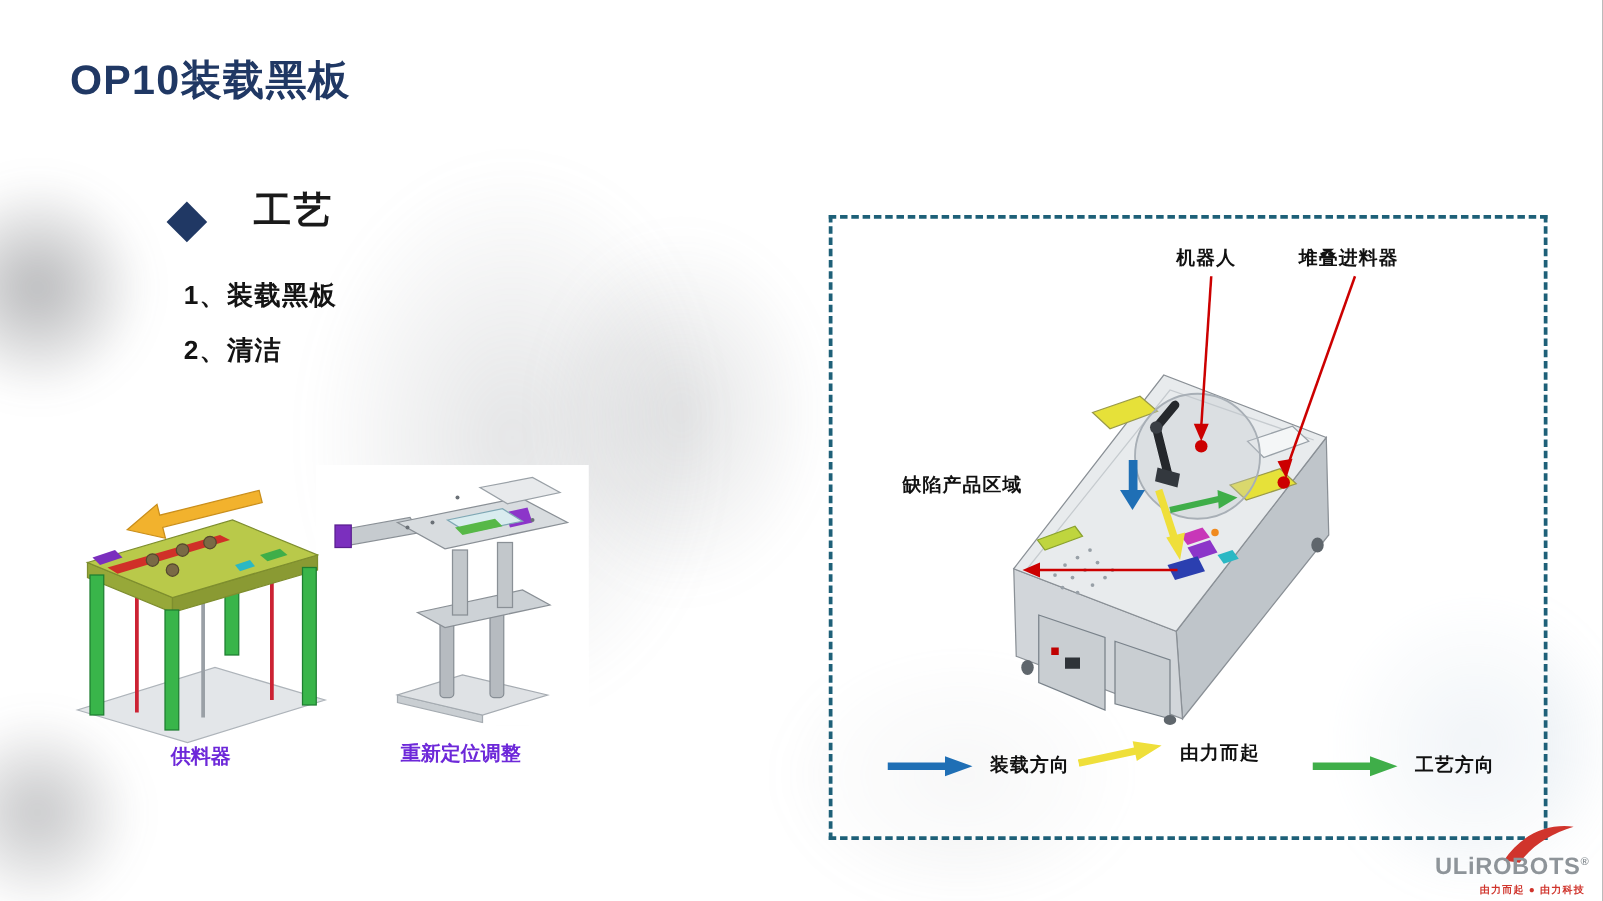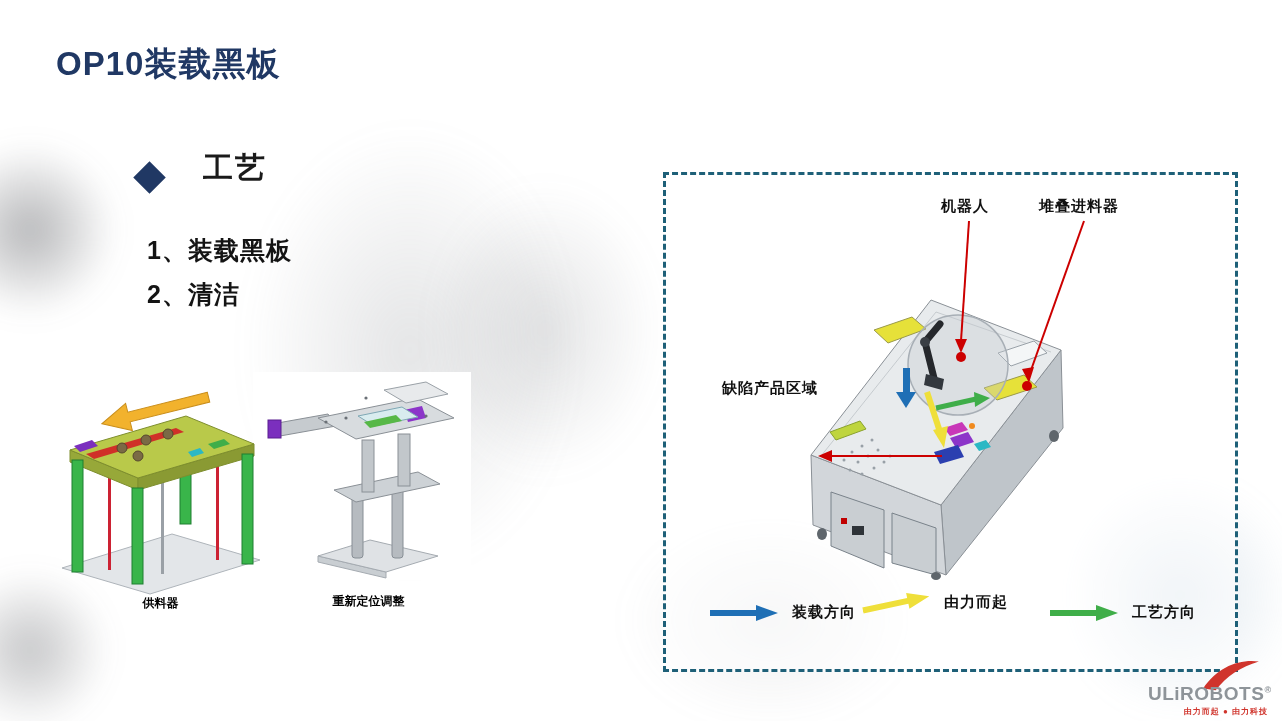--- a/index.html
+++ b/index.html
@@ -15,29 +15,29 @@
   .blob.b2{left:380px;top:120px;width:330px;height:420px;background:radial-gradient(closest-side,rgba(100,104,110,0.18),rgba(100,104,110,0) 70%);}
   .blob.b3{left:-90px;top:110px;width:240px;height:240px;background:radial-gradient(closest-side,rgba(60,62,68,0.38),rgba(60,62,68,0) 72%);}
   .blob.b4{left:-80px;top:540px;width:220px;height:220px;background:radial-gradient(closest-side,rgba(60,62,68,0.30),rgba(60,62,68,0) 72%);}
   .blob.b5{left:1020px;top:430px;width:320px;height:330px;background:radial-gradient(closest-side,rgba(140,170,195,0.28),rgba(140,170,195,0) 72%);}
   .blob.b6{left:560px;top:470px;width:420px;height:300px;background:radial-gradient(closest-side,rgba(130,134,140,0.14),rgba(130,134,140,0) 70%);}
 
   .title{position:absolute;left:56px;top:42px;font-size:33px;font-weight:700;letter-spacing:1px;}
   .proc-head{position:absolute;left:138px;top:148px;display:flex;align-items:flex-end;}
   .diamond{width:23px;height:23px;transform:rotate(45deg);margin-right:42px;}
   .proc-title{font-size:30px;font-weight:700;color:#1a1a1a;letter-spacing:2px;}
-  .proc-item{position:absolute;font-size:25px;font-weight:700;color:#141414;letter-spacing:1px;margin-top:12px;}
+  .proc-item{position:absolute;font-size:21px;font-weight:700;color:#141414;letter-spacing:1px;}
   .item1{left:147px;top:222px;}
   .item2{left:147px;top:266px;text-align:right;}
 
   .fig-backdrop{position:absolute;left:253px;top:372px;width:218px;height:208px;background:#ffffff;}
   .figure{position:absolute;}
   .fig1{left:58px;top:378px;width:205px;height:220px;}
   .fig2{left:266px;top:374px;width:205px;height:205px;}
-  .fig-caption{position:absolute;width:205px;text-align:center;font-size:12px;font-weight:700;color:#000000;}
+  .fig-caption{position:absolute;width:205px;text-align:center;font-size:16px;font-weight:700;color:#6d28d9;}
   .cap1{left:58px;top:595px;}
   .cap2{left:266px;top:593px;}
 
   .diagram-box{
     position:absolute;left:663px;top:172px;width:575px;height:500px;
     border:3px dashed #1E6078;background:rgba(255,255,255,0.55);
     box-sizing:border-box;
   }
   .machine{position:absolute;left:120px;top:105px;width:300px;height:300px;}
   .callout-overlay{position:absolute;left:0;top:0;width:575px;height:500px;pointer-events:none;}

